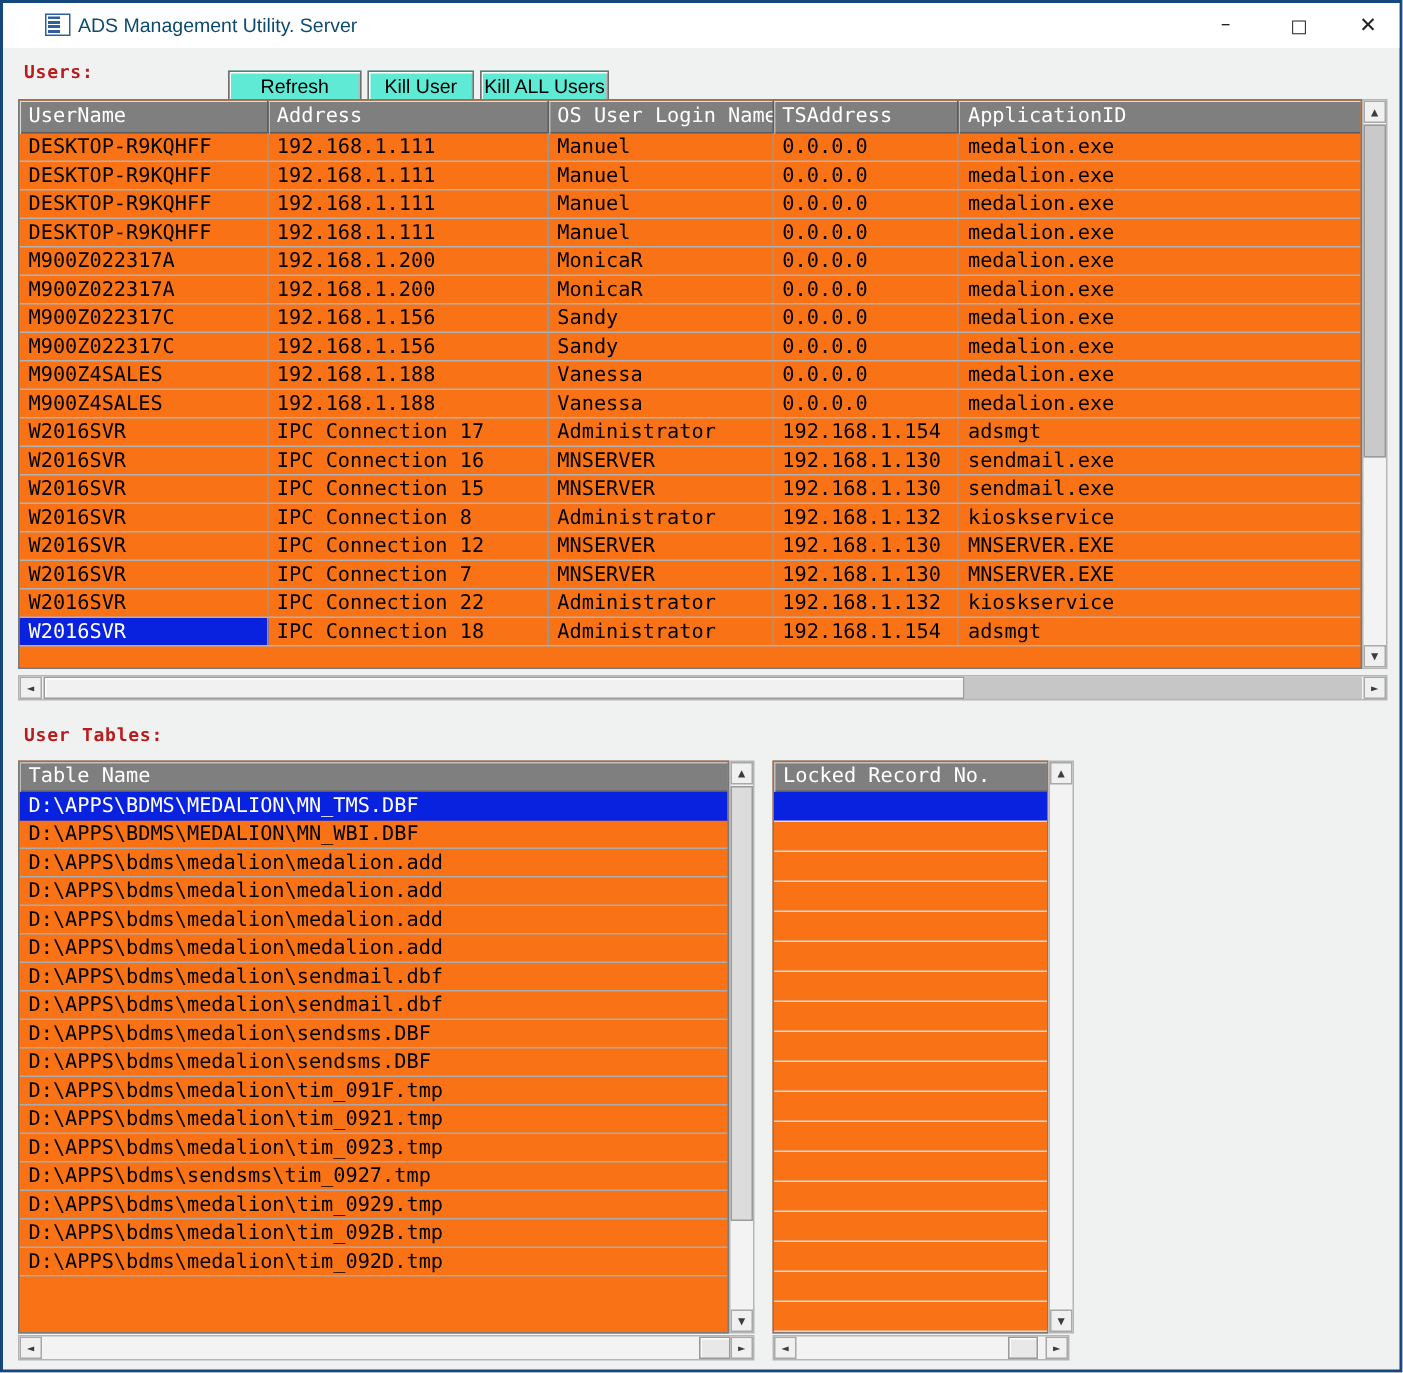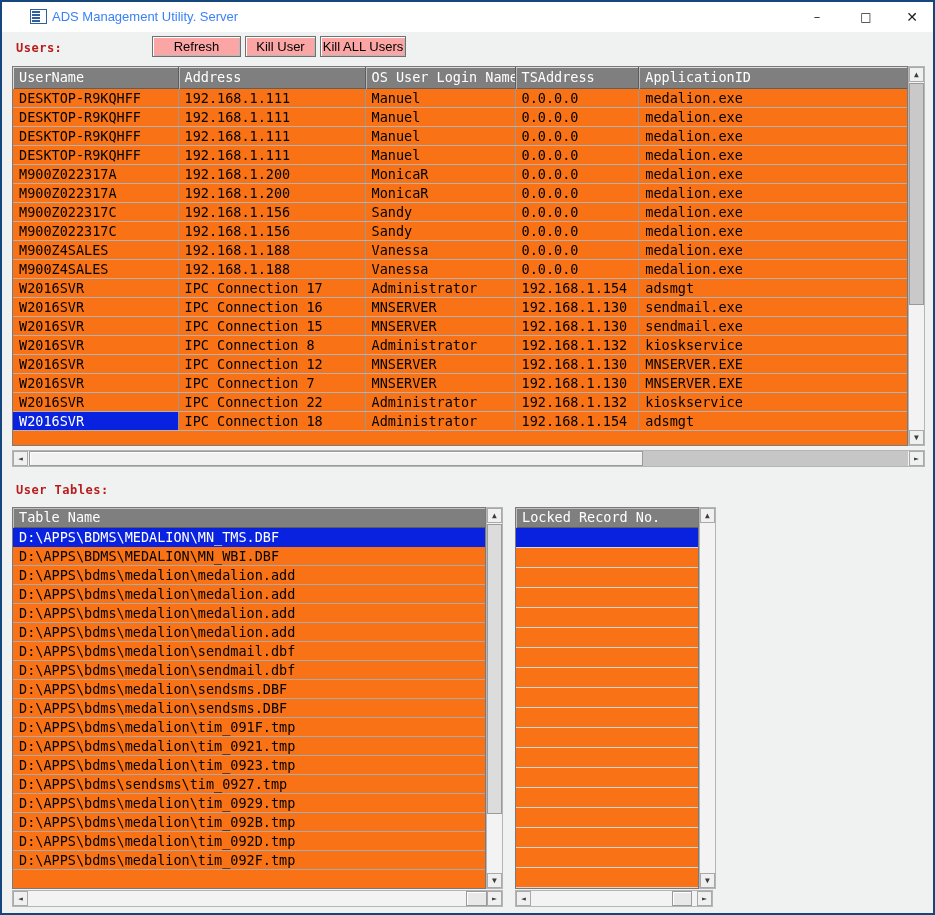--- a/index.html
+++ b/index.html
@@ -8,33 +8,33 @@
     position:relative; width:935px; height:915px;
     border:2px solid #16477c; background:#f0f1f1; overflow:hidden;
     font-family:"DejaVu Sans Mono", monospace;
   }
   
   #titlebar { position:absolute; left:0; top:0; right:0; height:30px; background:#ffffff; }
   .app-icon { position:absolute; left:28px; top:7px; width:17px; height:15px; border:1px solid #2e5f9e; background:#fff; }
   .app-icon .ic-left { position:absolute; left:1px; top:1px; bottom:1px; width:8px;
     background:repeating-linear-gradient(to bottom, #2e5f9e 0 2px, #ffffff 2px 3px); }
   #title-text { position:absolute; left:50px; top:0; height:30px; line-height:30px;
-    font-family:"Liberation Sans", sans-serif; font-size:13px; color:#3b82f6; }
+    font-family:"Liberation Sans", sans-serif; font-size:13px; color:#0c4a6e; }
   .winctl { position:absolute; top:0; width:46px; height:30px; text-align:center; line-height:30px;
     font-family:"DejaVu Sans", sans-serif; font-size:13px; color:#222; }
   #btn-min { left:792px; } #btn-max { left:841px; font-size:12px; } #btn-close { left:887px; font-size:14px; }
 
   
   .sec-label { position:absolute; font-weight:bold; font-size:12px; color:#b91c1c; letter-spacing:0.5px; }
   #lbl-users { left:14px; top:39px; }
   #lbl-tables { left:14px; top:481px; }
   #lbl-locks { left:513px; top:505px; }
 
   
-  .btn { position:absolute; top:34px; height:21px; background:#fca5a5;
+  .btn { position:absolute; top:45px; height:21px; background:#5eead4;
     border:1px solid #707070; box-shadow:inset 1px 1px 0 #ffffff, inset -1px -1px 0 #b9b9b9;
     font-family:"Liberation Sans", sans-serif; font-size:13px; color:#000;
     text-align:center; line-height:19px; }
   #btn-refresh { left:150px; width:89px; }
   #btn-killuser { left:243px; width:71px; }
   #btn-killall { left:318px; width:86px; }
 
   
   .grid { position:absolute; background:#f97316; border:1px solid #7a7a7a; overflow:hidden; }
   .grid-header { display:flex; background:#7f7f7f; color:#fff; height:22px; line-height:21px;
@@ -266,21 +266,20 @@
         <div class="list-row">D:\APPS\bdms\medalion\sendmail.dbf</div>
         <div class="list-row">D:\APPS\bdms\medalion\sendsms.DBF</div>
         <div class="list-row">D:\APPS\bdms\medalion\sendsms.DBF</div>
         <div class="list-row">D:\APPS\bdms\medalion\tim_091F.tmp</div>
         <div class="list-row">D:\APPS\bdms\medalion\tim_0921.tmp</div>
         <div class="list-row">D:\APPS\bdms\medalion\tim_0923.tmp</div>
         <div class="list-row">D:\APPS\bdms\sendsms\tim_0927.tmp</div>
         <div class="list-row">D:\APPS\bdms\medalion\tim_0929.tmp</div>
         <div class="list-row">D:\APPS\bdms\medalion\tim_092B.tmp</div>
         <div class="list-row">D:\APPS\bdms\medalion\tim_092D.tmp</div>
-        <div class="list-row">D:\APPS\bdms\medalion\tim_092F.tmp</div>
       </div>
   </div>
   <div class="vscroll" id="tables-vscroll">
     <div class="sbtn up">▲</div>
     <div class="vthumb" style="top:16px; height:290px; background:#dcdcdc;"></div>
     <div class="sbtn down">▼</div>
   </div>
   <div class="hscroll" id="tables-hscroll">
     <div class="sbtn left">◄</div>
     <div class="hthumb" style="left:453px; width:21px; background:#e8e8e8;"></div>

